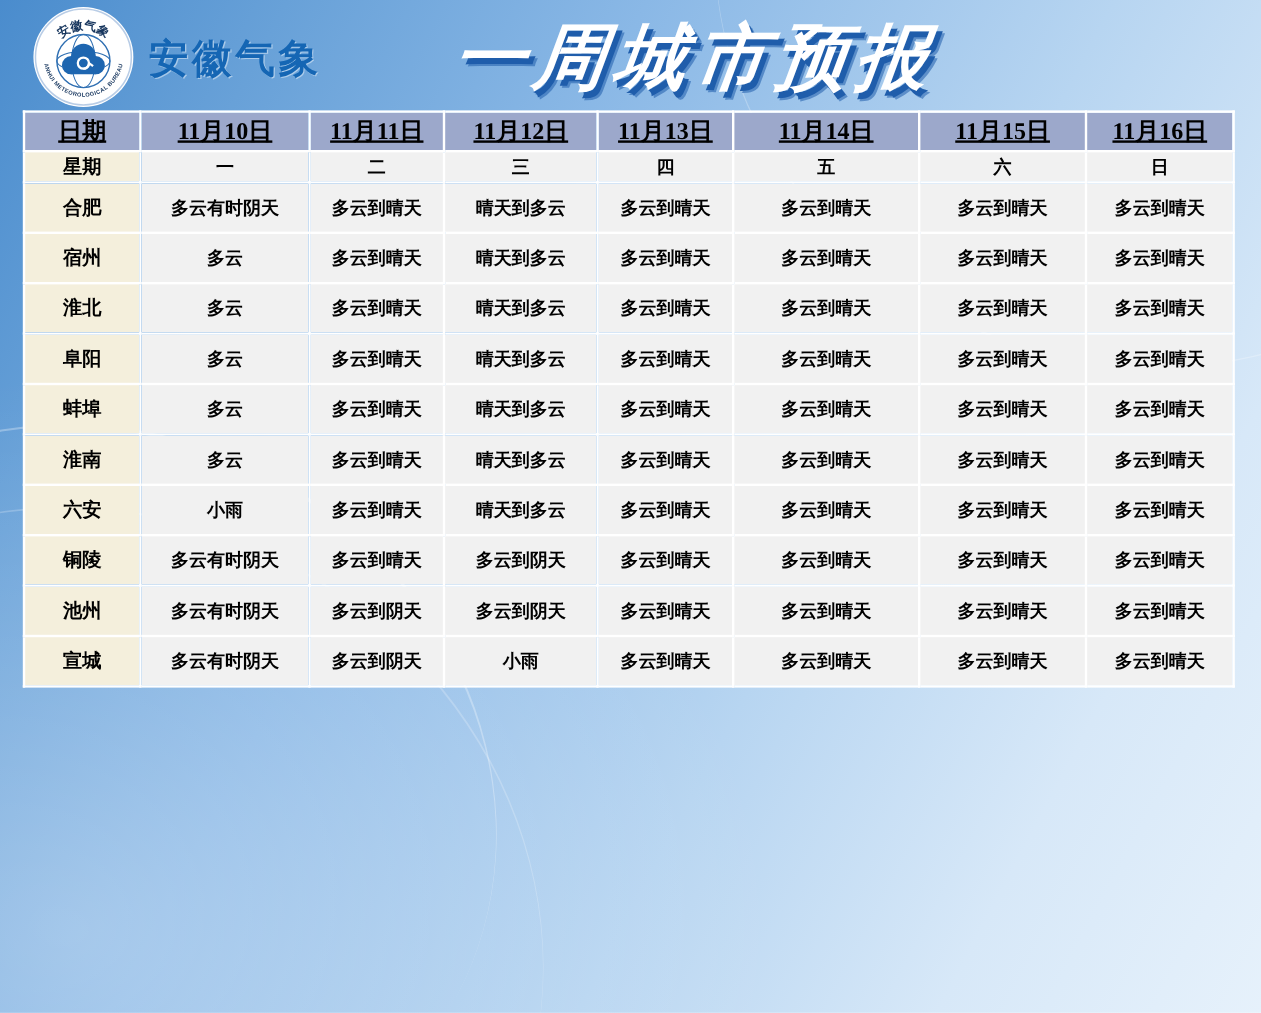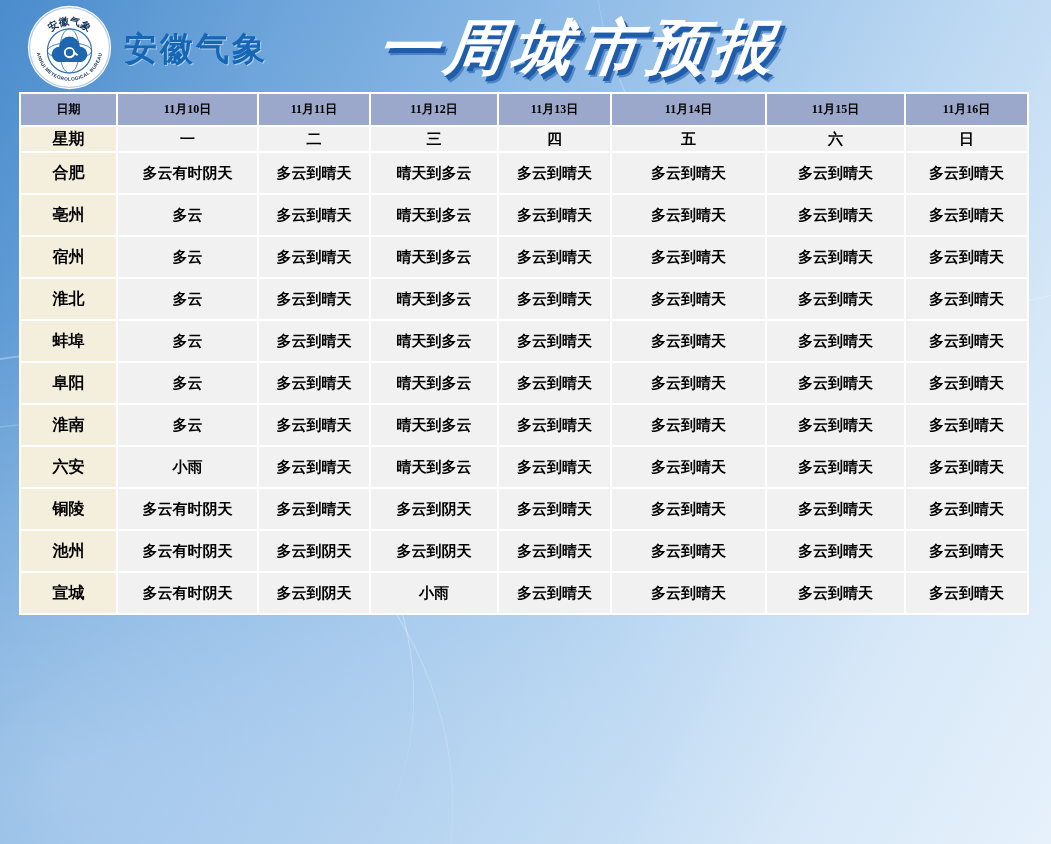--- a/index.html
+++ b/index.html
@@ -31,21 +31,21 @@
 
   table.forecast{
     position:absolute;left:19px;top:92px;width:1008px;
     border-collapse:collapse;table-layout:fixed;text-align:center;color:#000;
     font-family:"Liberation Serif","DejaVu Serif",serif;
   }
   table.forecast td{border:2px solid #ffffff;font-weight:bold;overflow:hidden;white-space:nowrap;}
   tr.hdr-row{height:33px;}
   tr.week-row{height:26px;}
   tr.city-row{height:42px;}
-  td.hdr{background:#9ca8cb;font-size:12px;}
+  td.hdr{background:#9ca8cb;font-size:20px;text-decoration:underline;}
   td.citycol{background:#f4efdc;font-size:16px;margin-left:16px;}
   td.cell{background:#f1f1f1;font-size:15px;}
 </style>
 </head>
 <body>
 
 <div class="stage">
   <div class="swoosh s1"></div>
   <div class="swoosh s2"></div>
   <div class="swoosh s3"></div>
@@ -113,61 +113,51 @@
           <td class="citycol">合肥</td>
           <td class="cell">多云有时阴天</td>
           <td class="cell">多云到晴天</td>
           <td class="cell">晴天到多云</td>
           <td class="cell">多云到晴天</td>
           <td class="cell">多云到晴天</td>
           <td class="cell">多云到晴天</td>
           <td class="cell">多云到晴天</td>
         </tr>
         <tr class="city-row">
-          <td class="citycol">亳州</td>
-          <td class="cell">多云</td>
-          <td class="cell">多云到晴天</td>
-          <td class="cell">晴天到多云</td>
-          <td class="cell">多云到晴天</td>
-          <td class="cell">多云到晴天</td>
-          <td class="cell">多云到晴天</td>
-          <td class="cell">多云到晴天</td>
-        </tr>
-        <tr class="city-row">
           <td class="citycol">宿州</td>
           <td class="cell">多云</td>
           <td class="cell">多云到晴天</td>
           <td class="cell">晴天到多云</td>
           <td class="cell">多云到晴天</td>
           <td class="cell">多云到晴天</td>
           <td class="cell">多云到晴天</td>
           <td class="cell">多云到晴天</td>
         </tr>
         <tr class="city-row">
           <td class="citycol">淮北</td>
           <td class="cell">多云</td>
           <td class="cell">多云到晴天</td>
           <td class="cell">晴天到多云</td>
           <td class="cell">多云到晴天</td>
           <td class="cell">多云到晴天</td>
           <td class="cell">多云到晴天</td>
           <td class="cell">多云到晴天</td>
         </tr>
         <tr class="city-row">
+          <td class="citycol">阜阳</td>
+          <td class="cell">多云</td>
+          <td class="cell">多云到晴天</td>
+          <td class="cell">晴天到多云</td>
+          <td class="cell">多云到晴天</td>
+          <td class="cell">多云到晴天</td>
+          <td class="cell">多云到晴天</td>
+          <td class="cell">多云到晴天</td>
+        </tr>
+        <tr class="city-row">
           <td class="citycol">蚌埠</td>
-          <td class="cell">多云</td>
-          <td class="cell">多云到晴天</td>
-          <td class="cell">晴天到多云</td>
-          <td class="cell">多云到晴天</td>
-          <td class="cell">多云到晴天</td>
-          <td class="cell">多云到晴天</td>
-          <td class="cell">多云到晴天</td>
-        </tr>
-        <tr class="city-row">
-          <td class="citycol">阜阳</td>
           <td class="cell">多云</td>
           <td class="cell">多云到晴天</td>
           <td class="cell">晴天到多云</td>
           <td class="cell">多云到晴天</td>
           <td class="cell">多云到晴天</td>
           <td class="cell">多云到晴天</td>
           <td class="cell">多云到晴天</td>
         </tr>
         <tr class="city-row">
           <td class="citycol">淮南</td>

